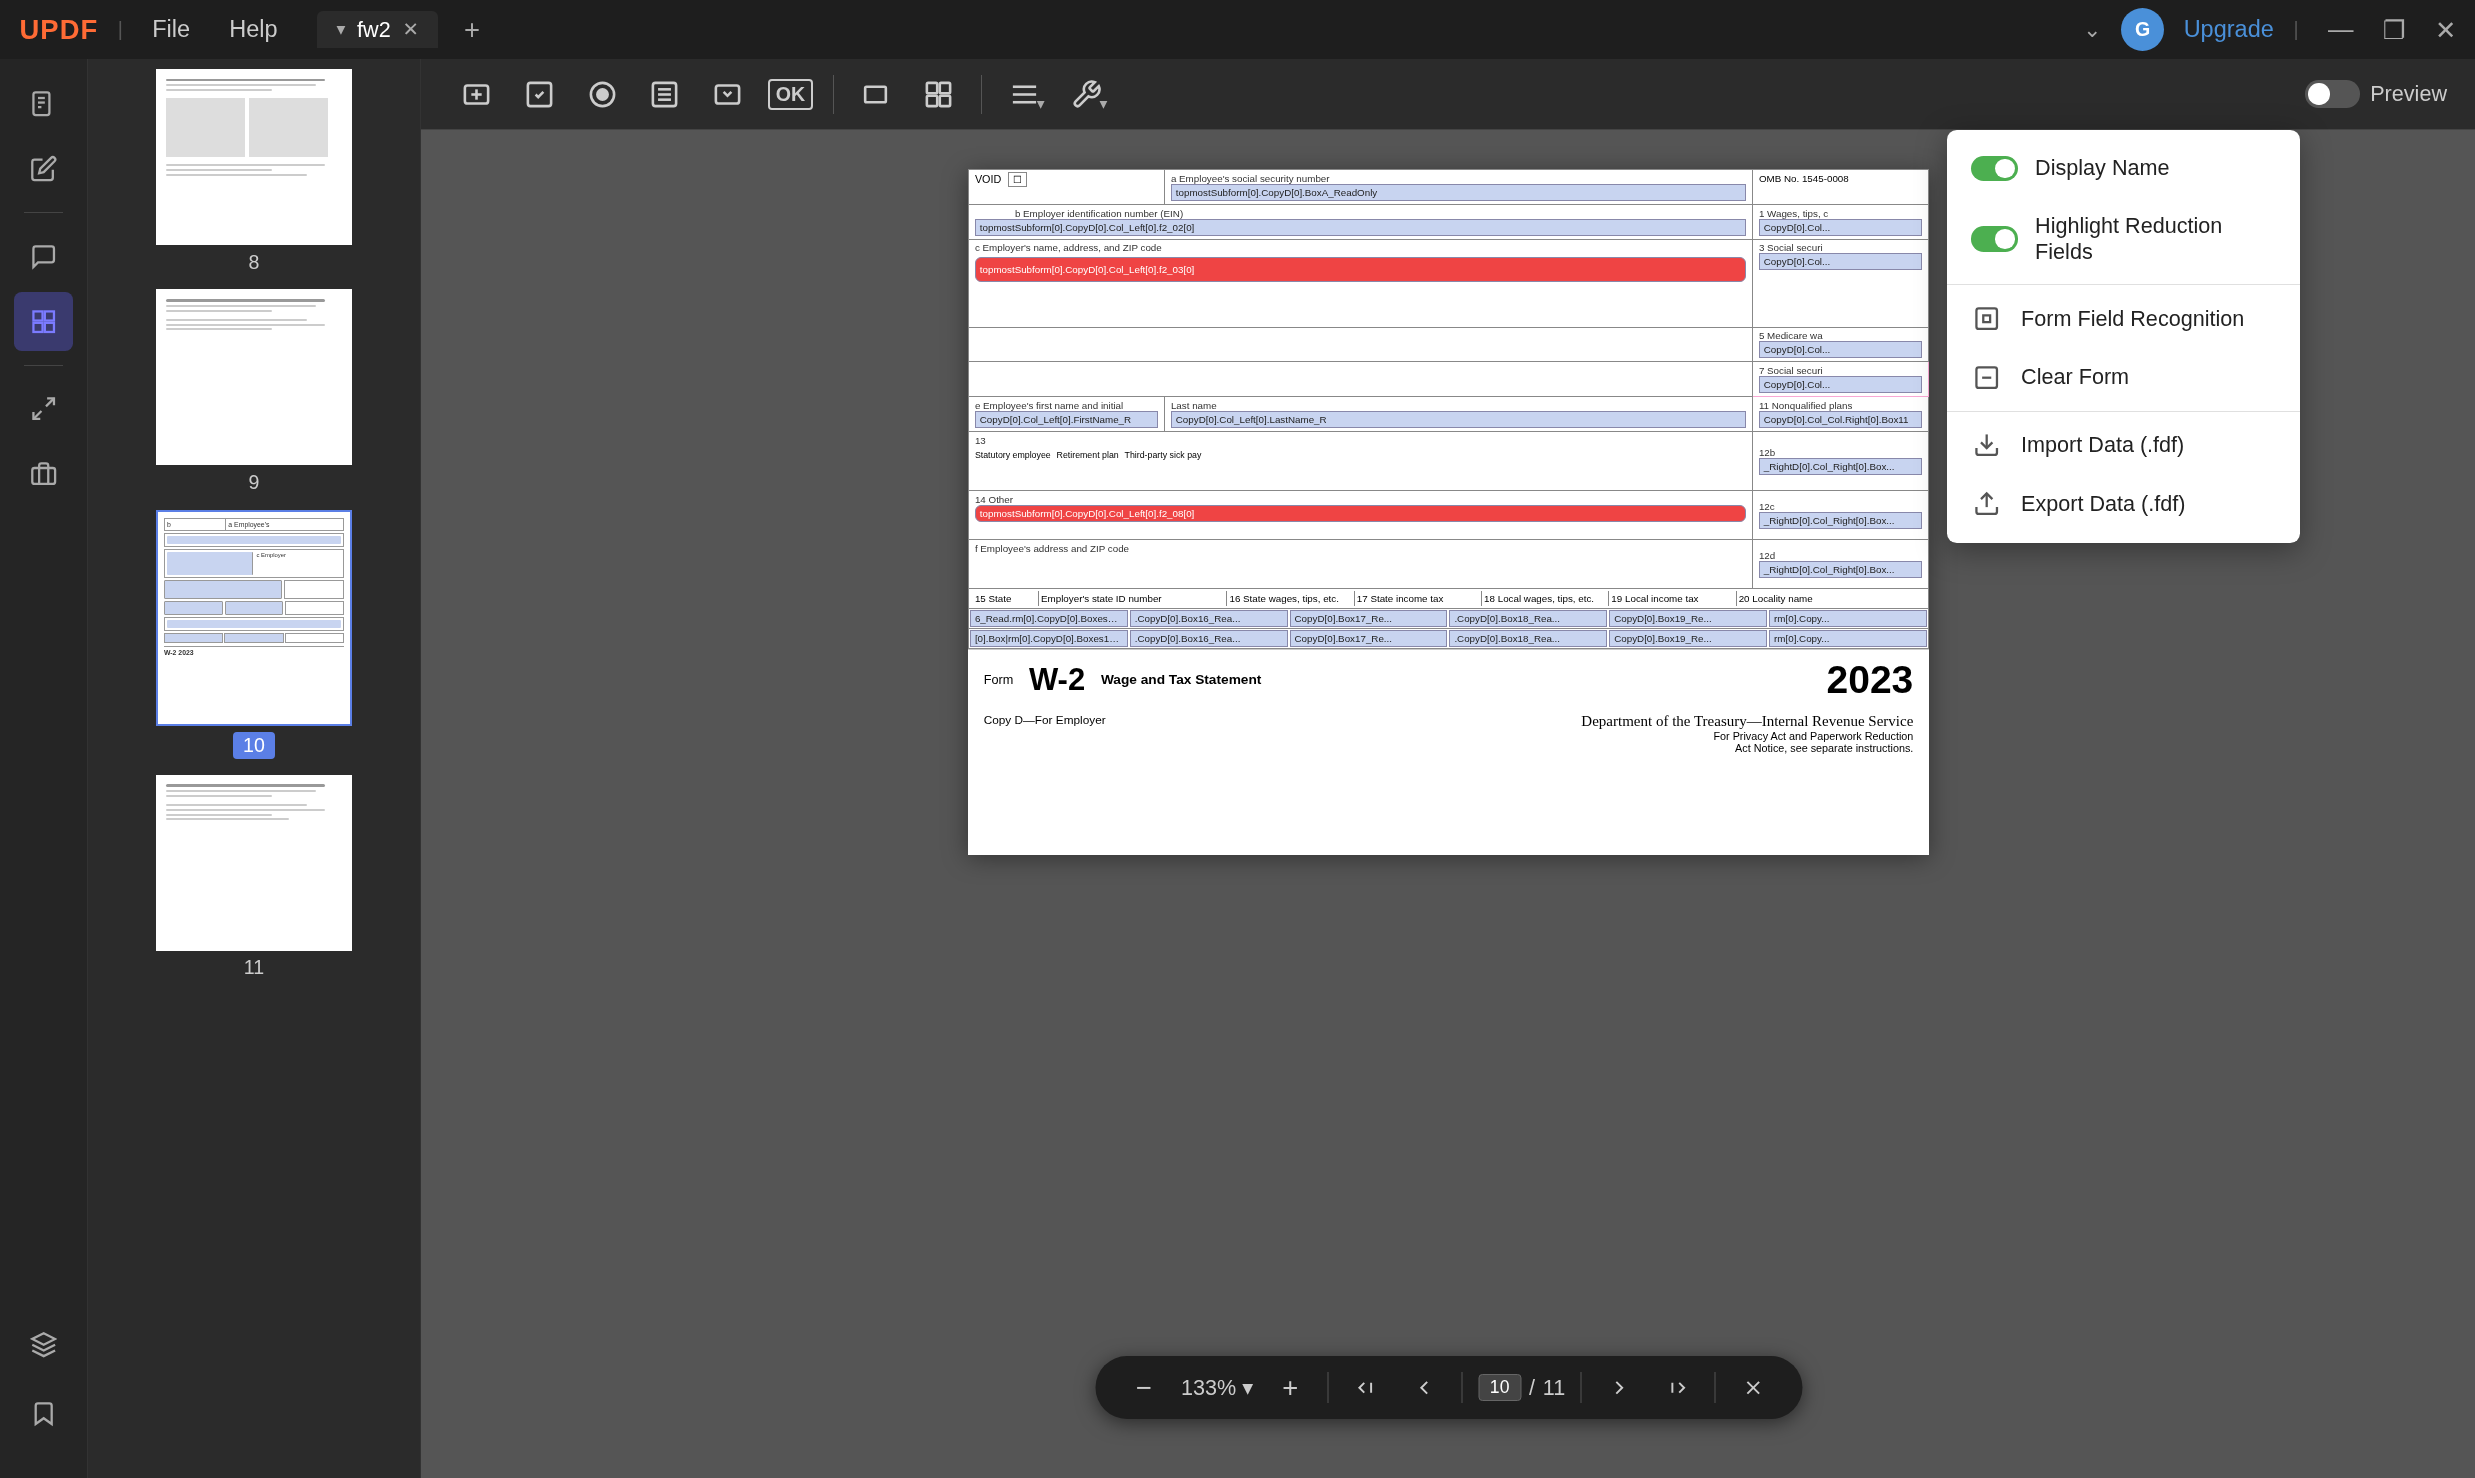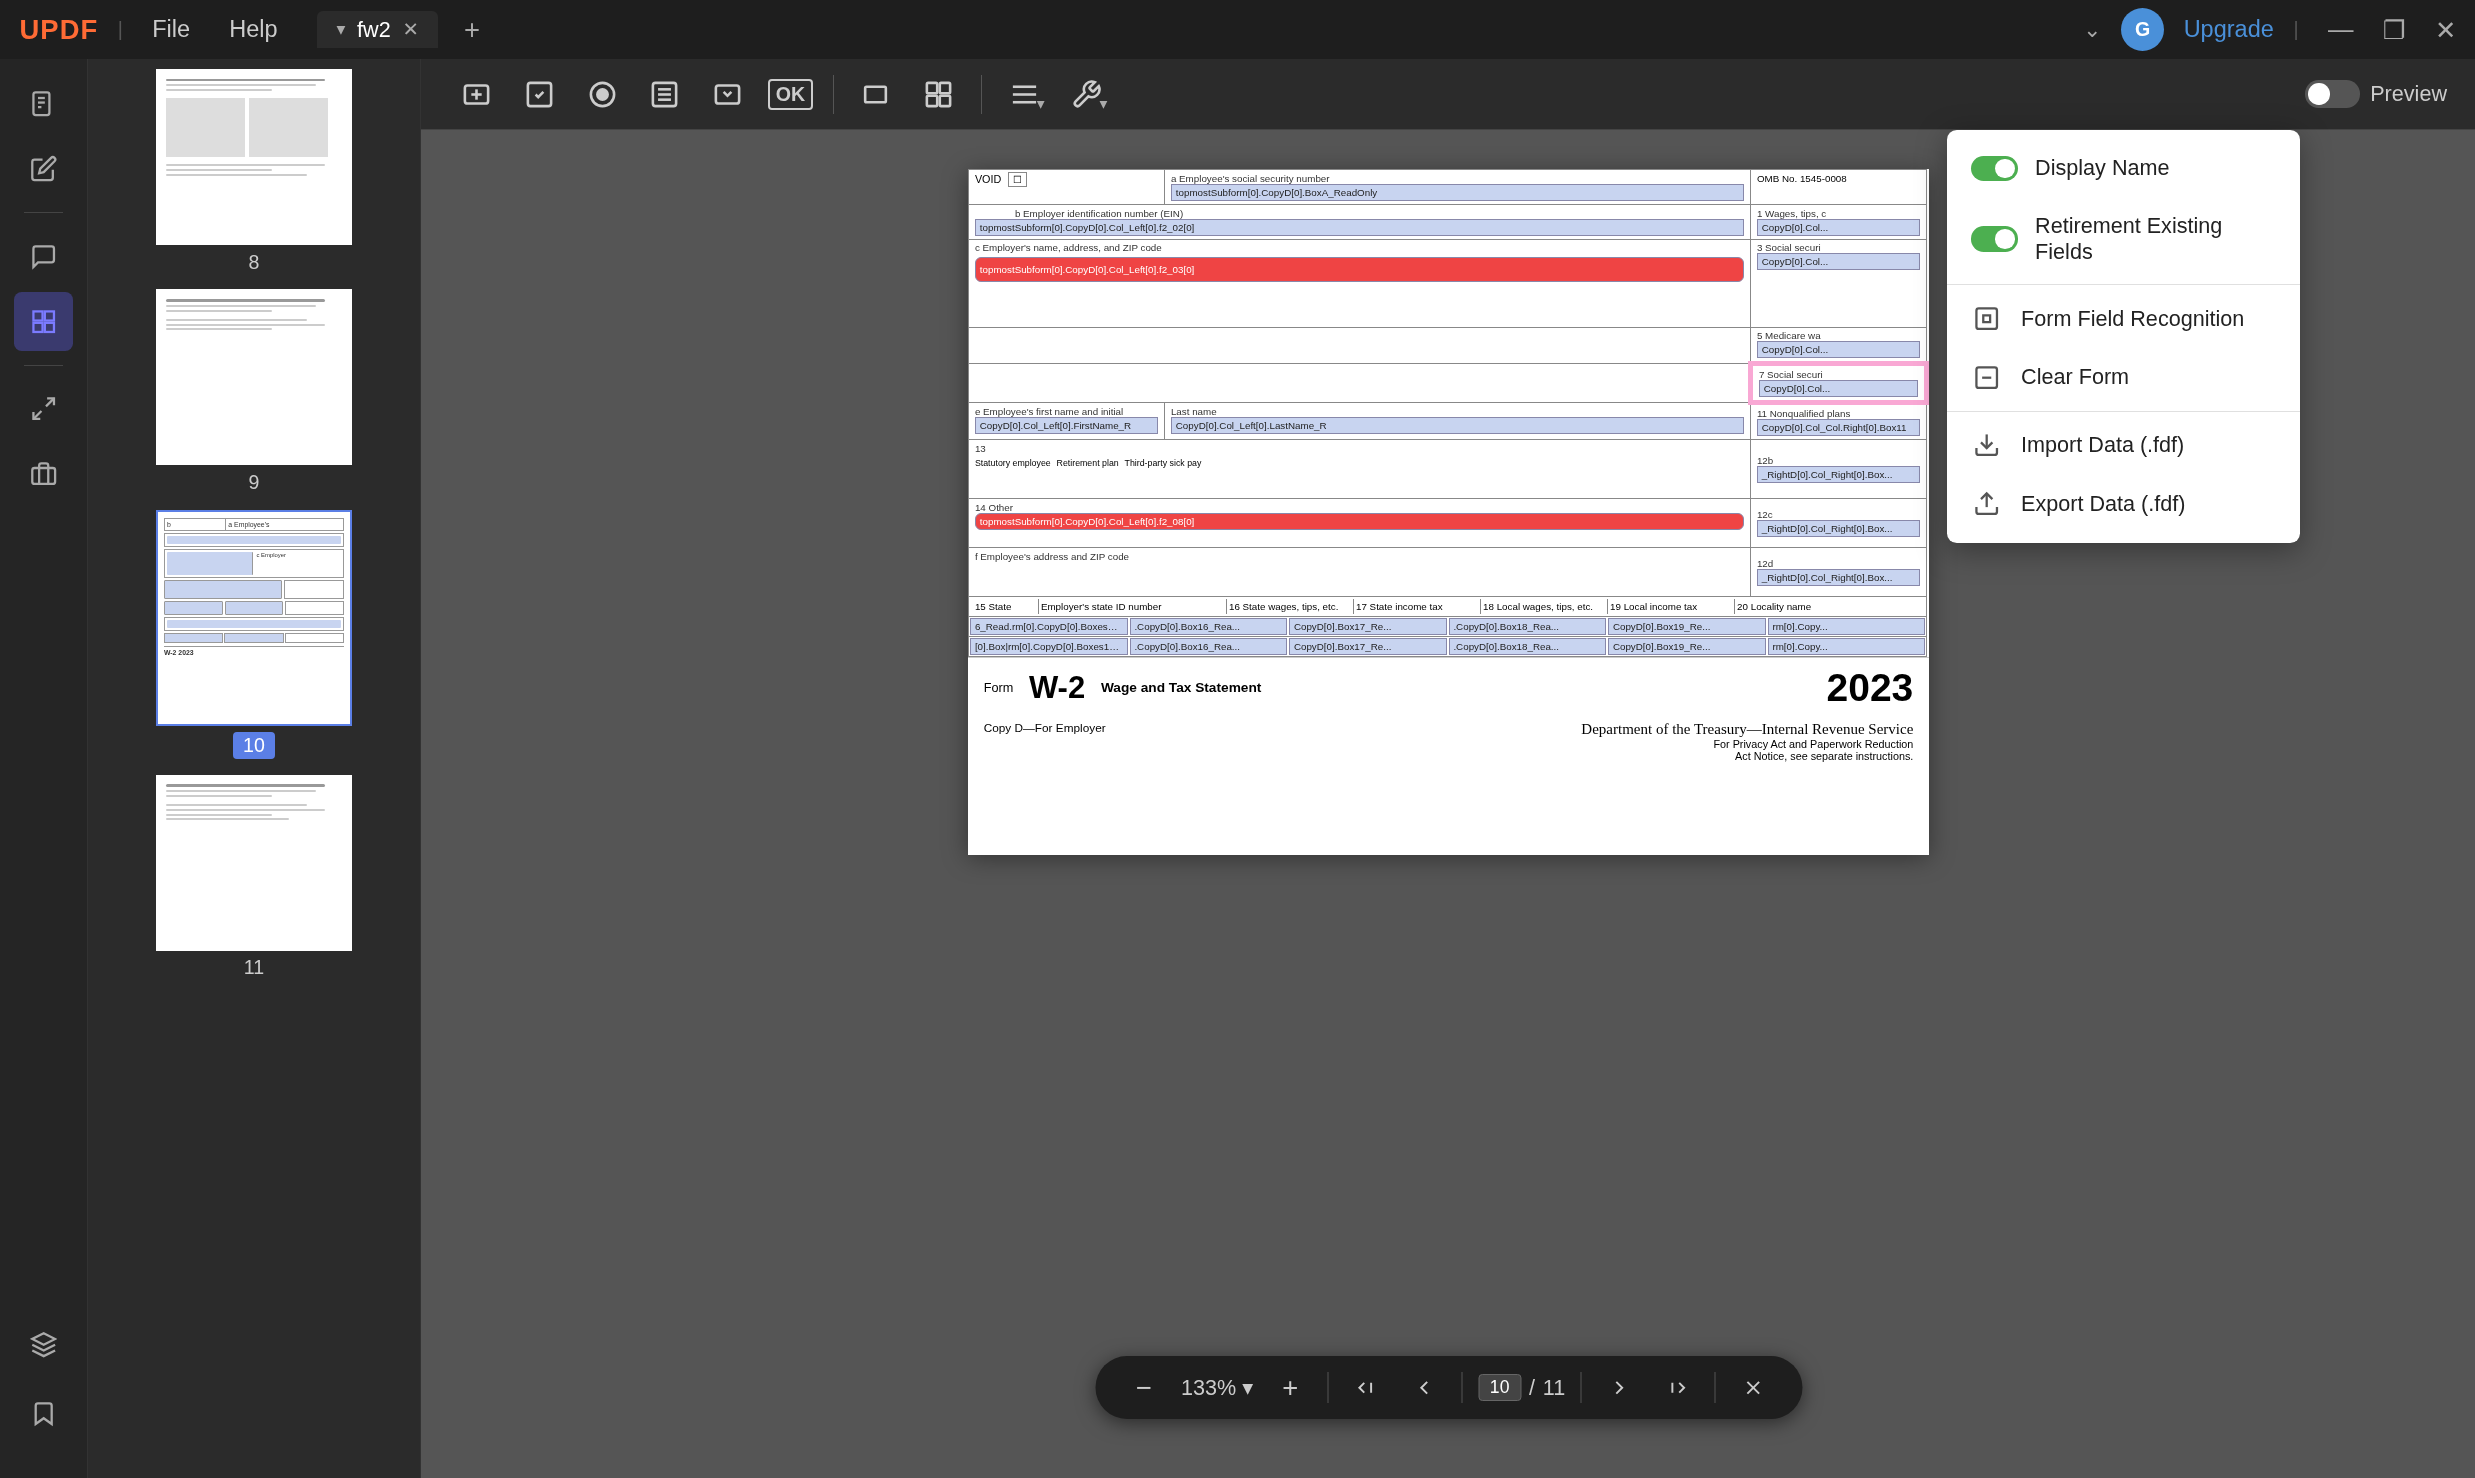--- a/index.html
+++ b/index.html
@@ -597,21 +597,21 @@
         </div>
         <span>Display Name</span>
       </div>
 
       <div class="dropdown-item">
         <div class="dropdown-toggle">
           <div class="toggle-sm on">
             <div class="knob"></div>
           </div>
         </div>
-        <span>Retirement Existing Fields</span>
+        <span>Highlight Reduction Fields</span>
       </div>
 
       <div class="dropdown-sep"></div>
 
       <div class="dropdown-item">
         <div class="dropdown-item-icon">
           <svg width="27.4" height="27.4" viewBox="0 0 24 24" fill="none" stroke="#555" stroke-width="2">
             <rect x="3" y="3" width="18" height="18" rx="2"></rect>
               <path d="M9 9h6v6H9z"></path>
           </svg>
@@ -698,21 +698,21 @@
 
           <tr>
             <td colspan="2" style="border:1px solid #888;padding:2px 5.9px;"></td>
             <td style="border:1px solid #888;padding:2.9px 5.9px;vertical-align:top;">
               <div style="font-size:9.8px;color:#333;">5 Medicare wa</div>
               <span class="pdf-field">CopyD[0].Col...</span>
             </td>
           </tr>
           <tr>
             <td colspan="2" style="border:1px solid #888;padding:2px 5.9px;"></td>
-            <td style="border:5px solid #f9a8d4;padding:2.9px 5.9px;vertical-align:top;">
+            <td style="border:1px solid #f9a8d4;padding:2.9px 5.9px;vertical-align:top;">
               <div style="font-size:9.8px;color:#333;">7 Social securi</div>
               <span class="pdf-field">CopyD[0].Col...</span>
             </td>
           </tr>
 
 
           <tr>
             <td style="border:1px solid #888;padding:2.9px 5.9px;vertical-align:top;width:196px;">
               <div style="font-size:9.8px;color:#333;">e Employee's first name and initial</div>
               <span class="pdf-field">CopyD[0].Col_Left[0].FirstName_R</span>

